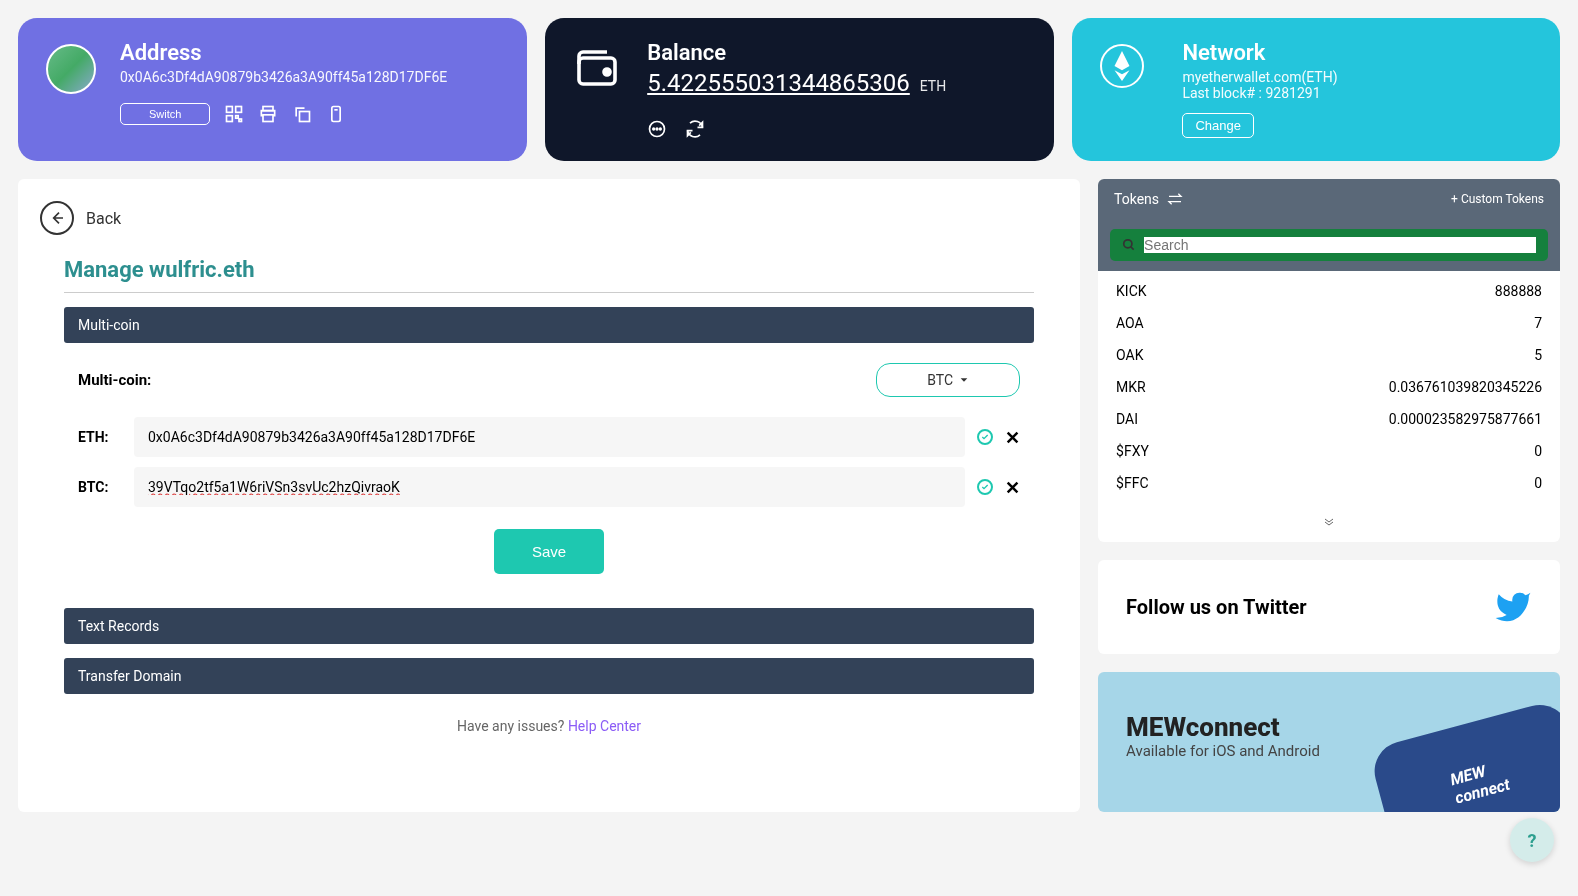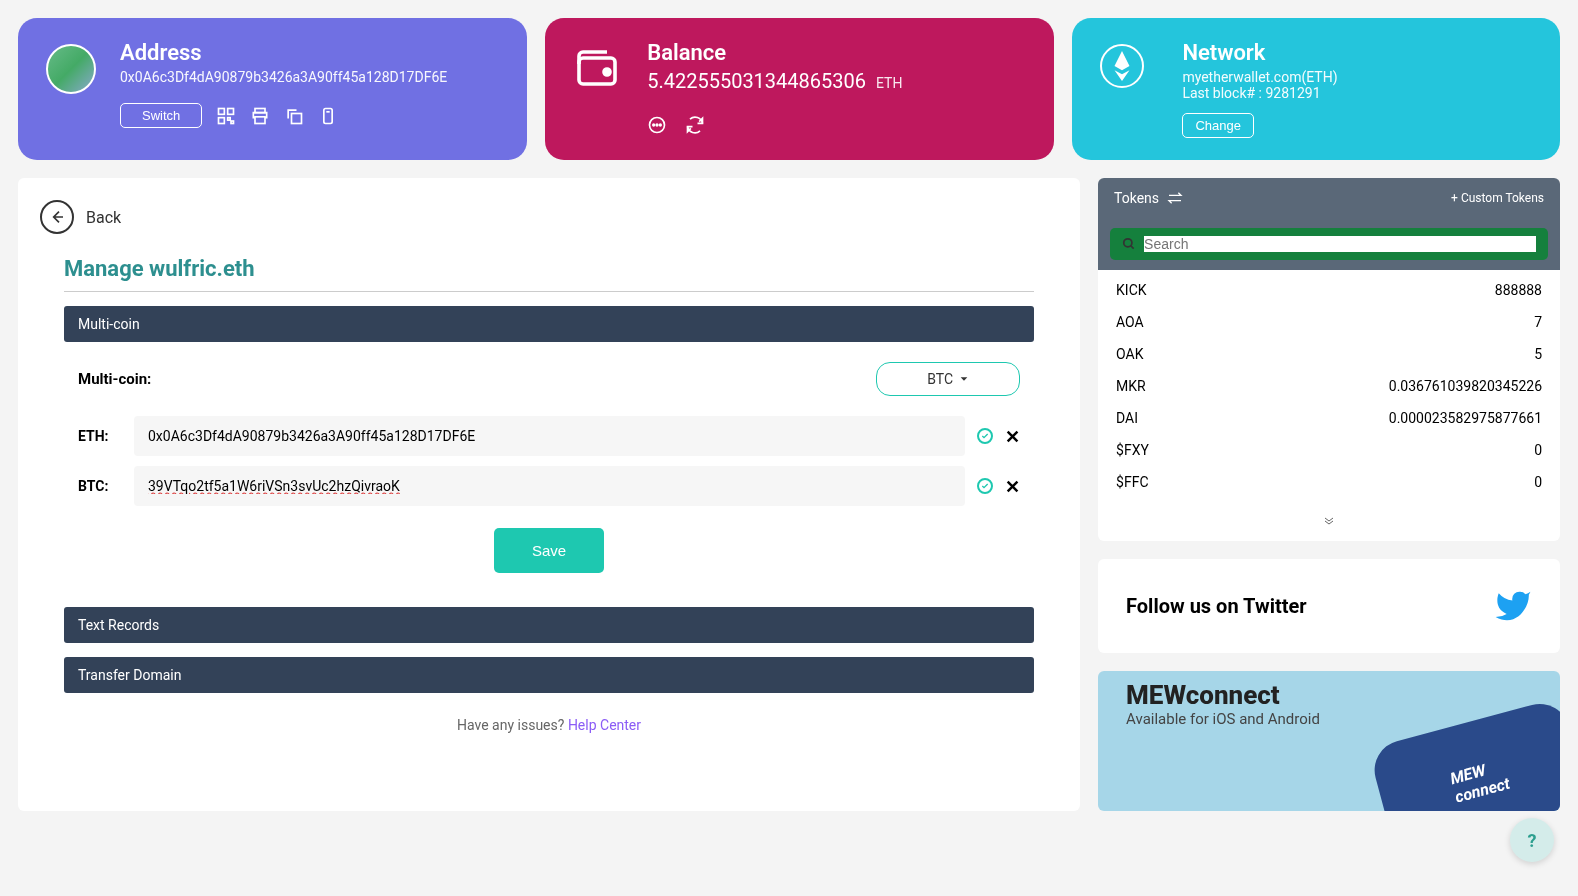--- a/index.html
+++ b/index.html
@@ -1,32 +1,32 @@
 <!DOCTYPE html>
 <html><head>
 <meta charset="utf-8">
 <style>
 * { box-sizing: border-box; margin: 0; padding: 0; }
 body { font-family: -apple-system, BlinkMacSystemFont, "Segoe UI", Roboto, sans-serif; background: #f4f4f4; padding: 18px; }
 .top-row { display: flex; gap: 18px; margin-bottom: 18px; }
 .card { border-radius: 19px; padding: 22px 28px; color: #fff; display: flex; gap: 20px; }
 .card-address { background: #7070e3; flex: 1.05; }
-.card-balance { background: #be185d; flex: 1.05; }
+.card-balance { background: #0f172a; flex: 1.05; }
 .card-network { background: #24c5dc; flex: 1; gap: 28px; }
 .card h2 { font-size: 22px; font-weight: 600; margin-bottom: 4px; }
 .card .sub { font-size: 14px; opacity: 0.95; }
 .card .icon-col { width: 54px; display:flex; align-items:flex-start; padding-top:4px; }
 .card .content-col { flex:1; }
 .address-actions { margin-top: 18px; display:flex; gap:14px; align-items:center; }
-.btn-switch { border:1px solid #fff; background:transparent; color:#fff; padding:4px 21px; border-radius:5px; font-size:13px; cursor:pointer; }
+.btn-switch { border:1px solid #fff; background:transparent; color:#fff; padding:4px 28px; border-radius:5px; font-size:11px; cursor:pointer; }
 .icon-btn { color:#fff; cursor:pointer; display:inline-flex; }
 .balance-actions { margin-top:22px; display:flex; gap:18px; }
 .btn-change { border:1px solid #fff; background:transparent; color:#fff; padding:4px 12px; border-radius:5px; font-size:13px; cursor:pointer; margin-top:12px; }
 .eth-unit { font-size:14px; margin-left:6px; opacity:0.9; }
-.balance-value { font-size:20px; }
+.balance-value { font-size:24px;text-decoration:underline; }
 .main-row { display:flex; gap:18px; }
 .main-panel { flex: 2.1; background:#fff; border-radius:6px; padding:22px 46px 30px; }
 .back-row { display:flex; align-items:center; gap:12px; margin-bottom:22px; margin-left:-24px; }
 .back-circle { width:34px; height:34px; border:2px solid #333; border-radius:50%; display:flex; align-items:center; justify-content:center; cursor:pointer; }
 .back-label { font-size:16px; color:#333; }
 .manage-title { font-size:22px; color:#2d8f8f; margin-bottom:10px; padding-bottom:10px; border-bottom:1px solid #ccc; }
 .section-header { background:#334258; color:#fff; padding:10px 14px; font-size:14px; border-radius:3px; margin-top:14px; cursor:pointer; }
 .multicoin-body { padding:20px 14px; }
 .multicoin-top { display:flex; justify-content:space-between; align-items:center; margin-bottom:20px; }
 .multicoin-label { font-weight:700; font-size:15px; }
@@ -45,21 +45,21 @@
 .tokens-header-left { display:flex; align-items:center; gap:8px; }
 .custom-tokens { font-size:12px; cursor:pointer; }
 .search-wrap { padding:10px 12px; background:#5a6878; }
 .search-input-wrap { background:#15803d; border-radius:5px; display:flex; align-items:center; padding:8px 12px; gap:8px; }
 .search-input { border:none; flex:1; font-size:14px; outline:none; }
 .token-list { padding:4px 0; }
 .token-row { display:flex; justify-content:space-between; padding:8px 18px; font-size:14px; }
 .expand-row { text-align:center; padding:10px; cursor:pointer; color:#666; }
 .twitter-panel { background:#fff; border-radius:6px; padding:28px 28px; display:flex; justify-content:space-between; align-items:center; }
 .twitter-text { font-size:20px; font-weight:700; }
-.mew-panel { background:#a6d6e8; border-radius:6px; padding:9px 28px; position:relative; overflow:hidden; min-height:140px; }
+.mew-panel { background:#a6d6e8; border-radius:6px; padding:40px 28px; position:relative; overflow:hidden; min-height:140px; }
 .mew-title { font-size:26px; font-weight:800; color:#222; }
 .mew-sub { font-size:15px; color:#444; }
 .help-badge { position:fixed; right:24px; bottom:34px; width:44px; height:44px; background:#d4ecea; border-radius:50%; display:flex; align-items:center; justify-content:center; color:#2d9f8f; font-weight:700; cursor:pointer; font-size:18px; box-shadow:0 2px 6px rgba(0,0,0,0.15); }
 .avatar-circle { width:50px; height:50px; border-radius:50%; border:2px solid #fff; background:linear-gradient(135deg,#6b8,#4a6,#8ac); }
 .eth-logo { width:44px; height:44px; border-radius:50%; border:2px solid #fff; display:flex; align-items:center; justify-content:center; }
 .phone-mock { position:absolute; right:-20px; bottom:-30px; width:200px; height:120px; background:#2a4a8a; border-radius:30px 30px 0 0; transform:rotate(-15deg); display:flex; align-items:center; justify-content:center; color:#fff; font-style:italic; font-weight:700; }
 </style>
 </head>
 <body>
 

